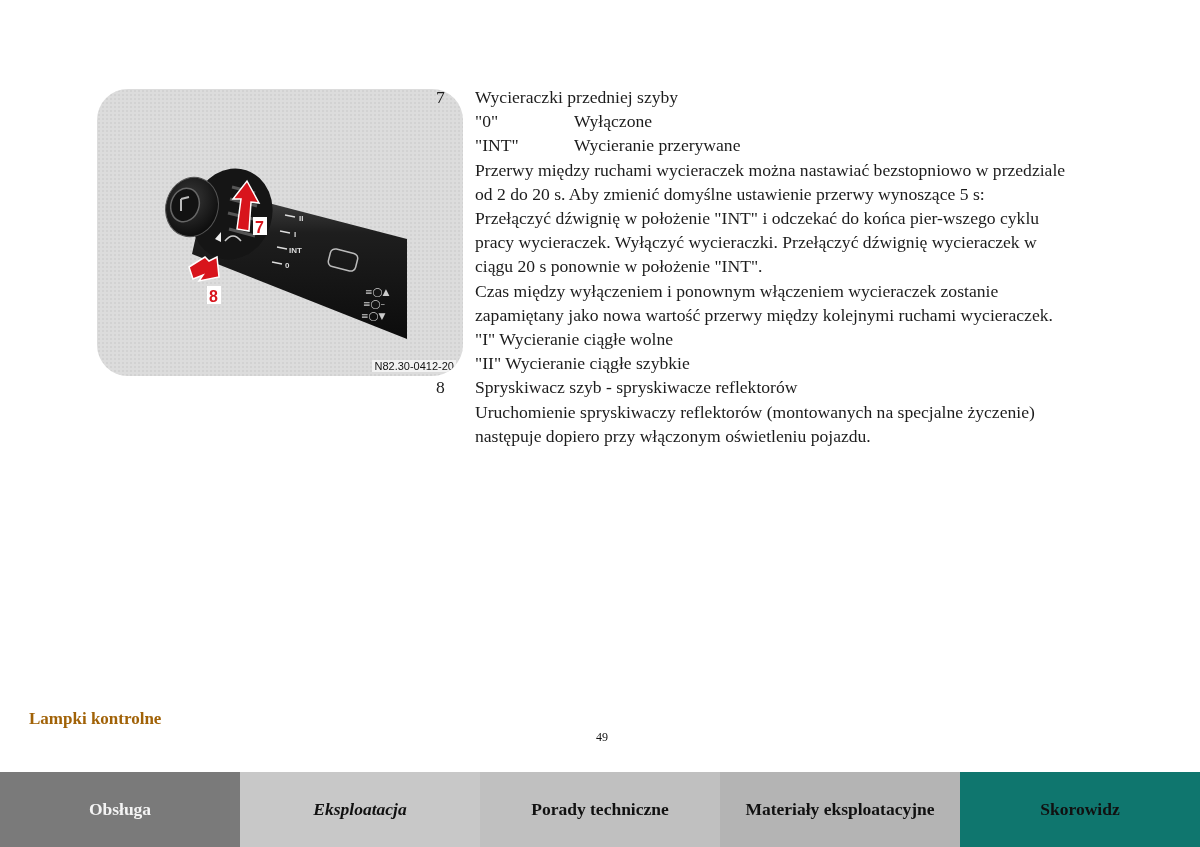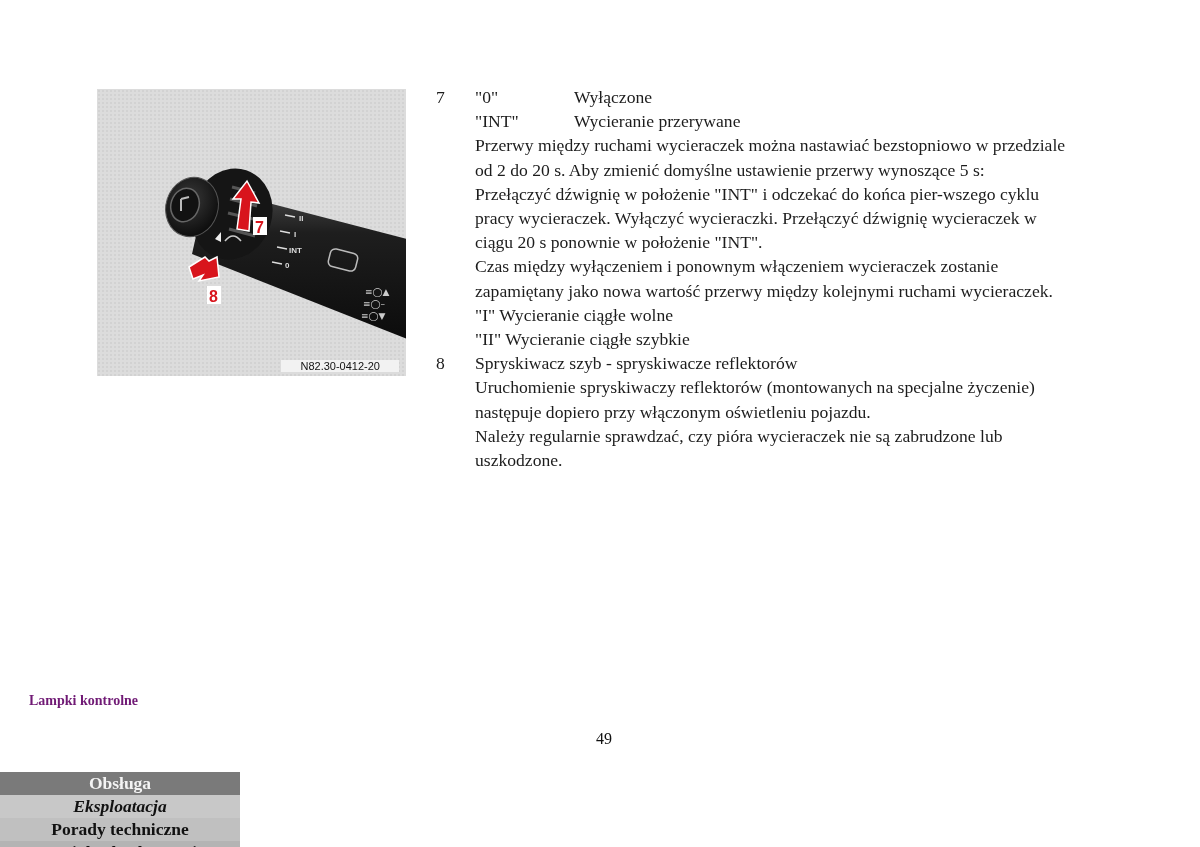--- a/index.html
+++ b/index.html
@@ -4,55 +4,55 @@
 <style>
   html, body { margin: 0; padding: 0; }
   body {
     width: 1200px; height: 847px; position: relative; overflow: hidden;
     background: #ffffff;
     font-family: "Liberation Serif", "DejaVu Serif", serif;
     color: #1a1a1a;
   }
   
   .figure {
-    position: absolute; left: 97px; top: 89px; width: 309px; height: 287px;
+    position: absolute; left: 97px; top: 89px; width: 366px; height: 287px;
     background: #dcdcdc;
     background-image: radial-gradient(#d2d2d2 1px, transparent 1px);
     background-size: 4px 4px;
     overflow: hidden;
+    border-radius: 31px;
   }
   .figure svg { position: absolute; left: 0; top: 0; }
   .fig-caption {
     position: absolute; right: 7px; bottom: 4px;
     font-family: "Liberation Sans", "DejaVu Sans", sans-serif;
-    font-size: 11px; color: #111; background: #f2f2f2; padding: 0 19px;
+    font-size: 11px; color: #111; background: #f2f2f2; padding: 0 2px;
   }
   
   .content {
     position: absolute; left: 436px; top: 85px; width: 640px;
     font-size: 17.6px; line-height: 24.2px; color: #1c1c1c;
   }
   .item { position: relative; padding-left: 39px; }
   .item .num { position: absolute; left: 0; top: 0; }
   .item p { margin: 0; }
   .row { display: flex; }
   .row .k { width: 99px; flex: none; }
   
   .section-title {
-    position: absolute; left: 29px; top: 693px;
-    font-size: 14px; font-weight: bold; color: #701a75;
+    position: absolute; left: 29px; top: 709px;
+    font-size: 17px; font-weight: bold; color: #a16207;
   }
   .page-number {
     position: absolute; left: 596px; top: 730px;
-    font-size: 16px; color: #111;
+    font-size: 12px; color: #111;
   }
   .tabbar {
     position: absolute; left: 0; top: 772px; width: 1200px; height: 75px;
     display: flex;
-    flex-direction: column;
   }
   .tab {
     width: 240px; height: 75px; display: flex; align-items: center; justify-content: center;
     text-align: center; font-weight: bold; font-size: 17.5px; line-height: 23px; color: #111;
     cursor: pointer; box-sizing: border-box;
   }
   .tab.active { color: #f4f4f4; }
   .tab span { display: block; }
 </style>
 </head>
@@ -118,39 +118,39 @@
     <path d="M92 178 L108 168 L112 172 L120 168 L122 188 L102 192 L106 186 L96 190 Z" fill="#d8141c" stroke="#fff" stroke-width="1.5"></path>
     <rect x="110" y="197" width="14" height="18" fill="#fff"></rect>
     <text x="112" y="213" fill="#d8141c" font-family="Liberation Sans, sans-serif" font-weight="bold" font-size="16">8</text>
   </svg>
   <div class="fig-caption">N82.30-0412-20</div>
 </div>
 
 <div class="content">
   <div class="item">
     <span class="num">7</span>
+    <p>Wycieraczki przedniej szyby</p>
     <div class="row">
       <span class="k">"0"</span>
       <span>Wyłączone</span>
     </div>
     <div class="row">
       <span class="k">"INT"</span>
       <span>Wycieranie przerywane</span>
     </div>
     <p>Przerwy między ruchami wycieraczek można nastawiać bezstopniowo w przedziale od 2 do 20 s. Aby zmienić domyślne ustawienie przerwy wynoszące 5 s:</p>
     <p>Przełączyć dźwignię w położenie "INT" i odczekać do końca pier-wszego cyklu pracy  wycieraczek. Wyłączyć wycieraczki. Przełączyć dźwignię wycieraczek w ciągu 20 s ponownie w położenie "INT".</p>
     <p>Czas między wyłączeniem i ponownym włączeniem wycieraczek zostanie zapamiętany jako nowa wartość przerwy między kolejnymi ruchami wycieraczek.</p>
     <p>"I"  Wycieranie ciągłe wolne</p>
     <p>"II" Wycieranie ciągłe szybkie</p>
   </div>
   <div class="item">
     <span class="num">8</span>
     <p>Spryskiwacz szyb - spryskiwacze reflektorów</p>
     <p>Uruchomienie spryskiwaczy reflektorów (montowanych na specjalne życzenie) następuje dopiero przy włączonym oświetleniu pojazdu.</p>
-    <p>Należy regularnie sprawdzać, czy pióra wycieraczek nie są zabrudzone lub uszkodzone.</p>
   </div>
 </div>
 
 <div class="section-title">Lampki kontrolne</div>
 <div class="page-number">49</div>
 
 <div class="tabbar">
   <div class="tab active" style="background: rgb(122, 122, 122);">
     <div>
         <span>Obsługa</span>

